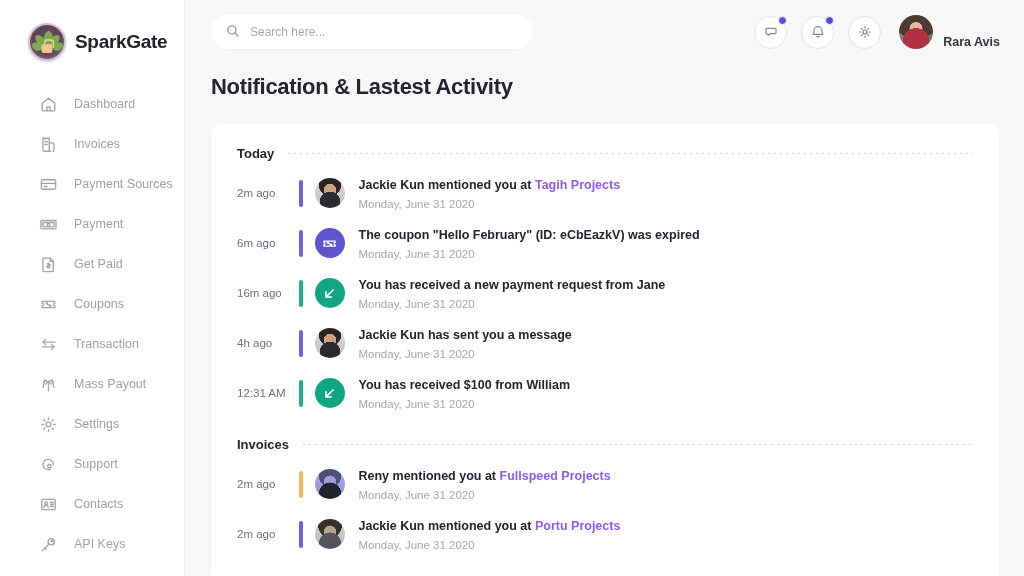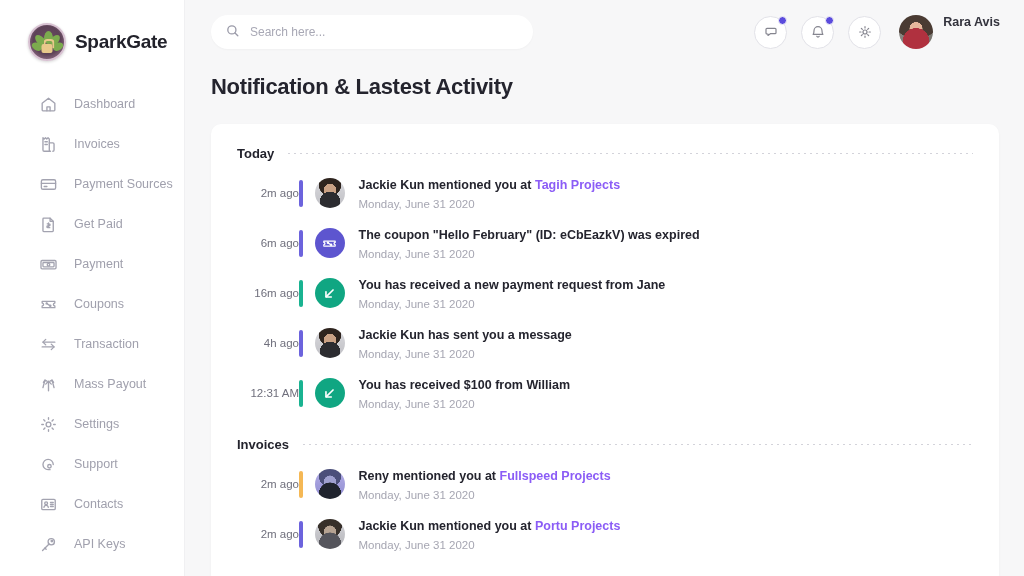--- a/index.html
+++ b/index.html
@@ -94,21 +94,21 @@
     width: 33px; height: 33px; border-radius: 50%;
     border: 1px solid #e2e2e8; background: #fff;
     display: flex; align-items: center; justify-content: center;
     position: relative; color: #85858f; cursor: pointer;
   }
   .icon-btn .dot {
     position: absolute; top: -1px; right: -1px;
     width: 9px; height: 9px; border-radius: 50%;
     background: #5b4bdd; border: 1.5px solid #f7f7f8;
   }
-  .user { display: flex; align-items: flex-start; gap: 10px; margin-left: 4px; }
+  .user { display: flex; align-items: flex-end; gap: 10px; margin-left: 4px; }
   .avatar-head {
     width: 34px; height: 34px; border-radius: 50%;
     background:
       radial-gradient(circle at 50% 78%, #b0313f 0 42%, transparent 43%),
       radial-gradient(circle at 50% 40%, #e6b79c 0 24%, transparent 25%),
       radial-gradient(circle at 30% 24%, #4a3b33 0 38%, transparent 39%),
       radial-gradient(circle at 72% 26%, #4a3b33 0 36%, transparent 37%),
       linear-gradient(160deg, #9c9a96 0%, #6e6a63 100%);
     flex: 0 0 34px;
   }
@@ -137,21 +137,21 @@
     background-image: linear-gradient(to right, #d3d3da 38%, rgba(255,255,255,0) 0%);
     background-size: 6px 1px; background-repeat: repeat-x;
   }
 
   .activity-row {
     display: flex; align-items: center;
     height: 40px; margin-bottom: 10px;
   }
   .act-time {
     width: 62px; flex: 0 0 62px;
-    font-size: 11.5px; color: #6f6f7c; text-align: right;
+    font-size: 11.5px; color: #6f6f7c;
   }
   .act-bar { width: 3.5px; height: 27px; border-radius: 2px; flex: 0 0 3.5px; }
   .act-media {
     width: 30px; height: 30px; border-radius: 50%;
     margin-left: 12px; flex: 0 0 30px;
     display: flex; align-items: center; justify-content: center;
     overflow: hidden;
   }
   .ava-a {
     background:
@@ -230,37 +230,37 @@
               <rect x="3" y="6" width="18" height="12" rx="2"></rect>
               <path d="M3 10.5h18M6.5 14.5h3.5"></path>
             </svg>
         </span>
         <span class="nav-label">Payment Sources</span>
       </div>
 
       <div class="nav-item">
         <span class="nav-icon">
           <svg width="19" height="19" viewBox="0 0 24 24" fill="none" stroke="currentColor" stroke-width="1.7" stroke-linecap="round" stroke-linejoin="round">
+              <rect x="2.5" y="7" width="19" height="10.5" rx="1.4"></rect>
+              <rect x="5" y="9.5" width="14" height="5.5" rx="1"></rect>
+              <circle cx="12" cy="12.2" r="1.6"></circle>
+            </svg>
+        </span>
+        <span class="nav-label">Payment</span>
+      </div>
+
+      <div class="nav-item">
+        <span class="nav-icon">
+          <svg width="19" height="19" viewBox="0 0 24 24" fill="none" stroke="currentColor" stroke-width="1.7" stroke-linecap="round" stroke-linejoin="round">
               <path d="M6 4h8l4 4v12a1 1 0 0 1-1 1H6a1 1 0 0 1-1-1V5a1 1 0 0 1 1-1z"></path>
               <path d="M14 4v4h4"></path>
               <path d="M12 10v6M10.4 11.2h2.4a1.2 1.2 0 0 1 0 2.4h-1.6a1.2 1.2 0 0 0 0 2.4h2.4"></path>
             </svg>
         </span>
         <span class="nav-label">Get Paid</span>
-      </div>
-
-      <div class="nav-item">
-        <span class="nav-icon">
-          <svg width="19" height="19" viewBox="0 0 24 24" fill="none" stroke="currentColor" stroke-width="1.7" stroke-linecap="round" stroke-linejoin="round">
-              <rect x="2.5" y="7" width="19" height="10.5" rx="1.4"></rect>
-              <rect x="5" y="9.5" width="14" height="5.5" rx="1"></rect>
-              <circle cx="12" cy="12.2" r="1.6"></circle>
-            </svg>
-        </span>
-        <span class="nav-label">Payment</span>
       </div>
 
       <div class="nav-item">
         <span class="nav-icon">
           <svg width="19" height="19" viewBox="0 0 24 24" fill="none" stroke="currentColor" stroke-width="1.7" stroke-linecap="round" stroke-linejoin="round">
               <path d="M4 8h16v2.2a1.8 1.8 0 0 0 0 3.6V16H4v-2.2a1.8 1.8 0 0 0 0-3.6z"></path>
               <path d="M9.5 10.5 14.5 14"></path>
               <circle cx="9.7" cy="10.6" r=".7"></circle>
               <circle cx="14.3" cy="13.6" r=".7"></circle>
             </svg>

